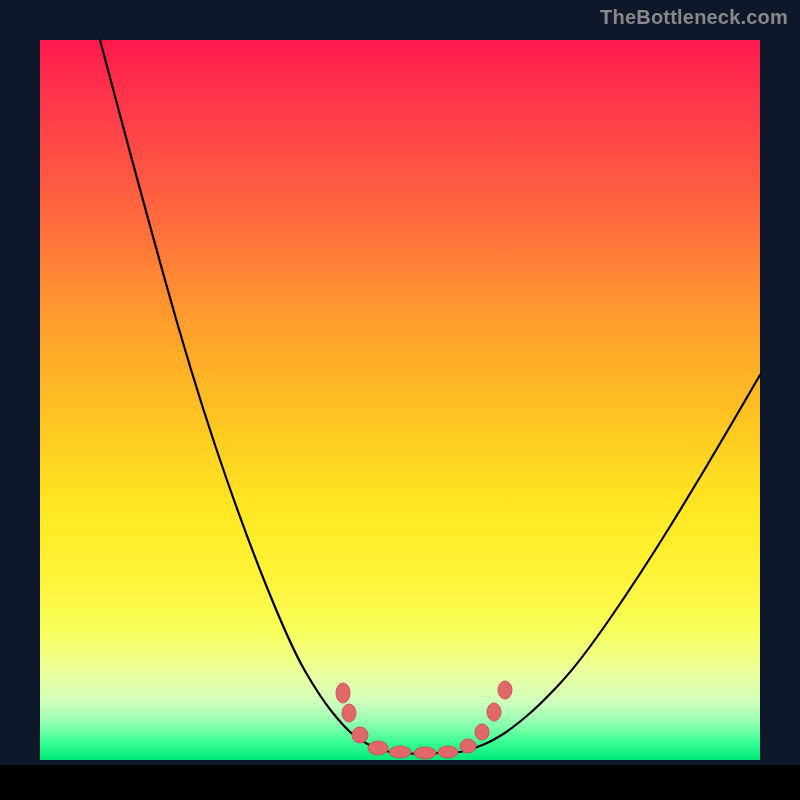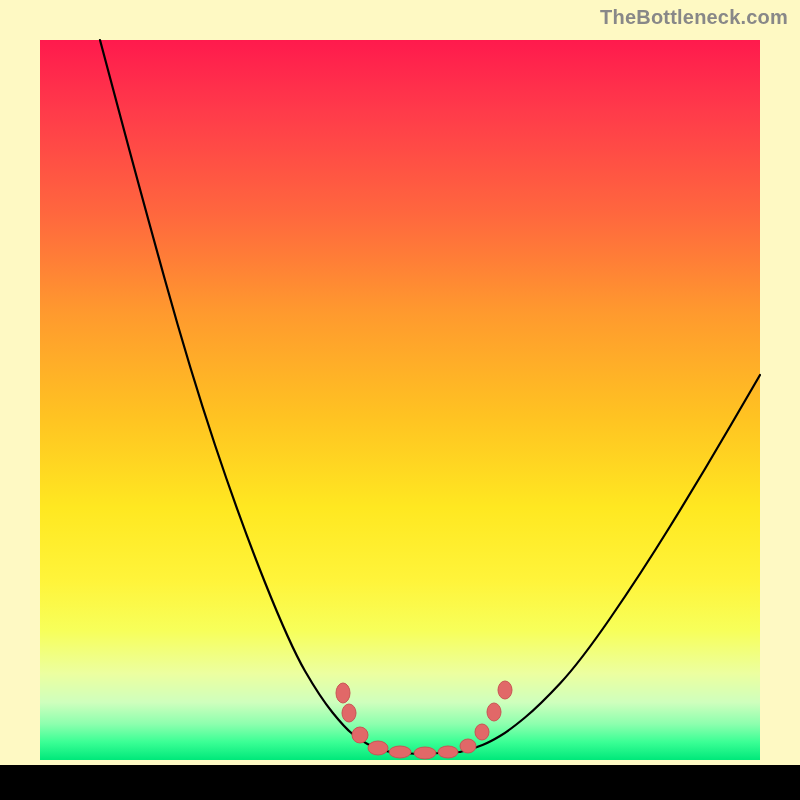--- a/index.html
+++ b/index.html
@@ -8,21 +8,21 @@
     width: 800px;
     height: 800px;
     background: #000;
     overflow: hidden;
     font-family: Arial, Helvetica, sans-serif;
   }
   .frame {
     position: relative;
     width: 800px;
     height: 765px;
-    background: #fef9c3;
+    background: #0f172a;
   }
   .plot {
     position: absolute;
     left: 40px;
     top: 40px;
     width: 720px;
     height: 720px;
     background: linear-gradient(
       to bottom,
       #ff1a4d 0%,

